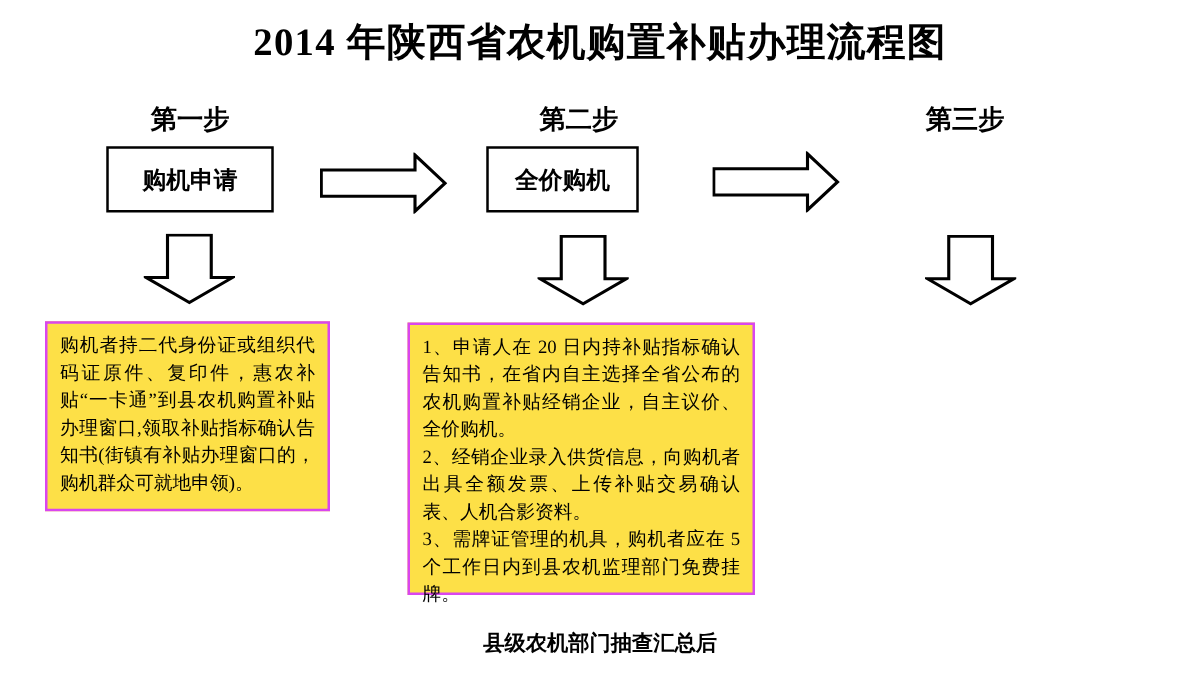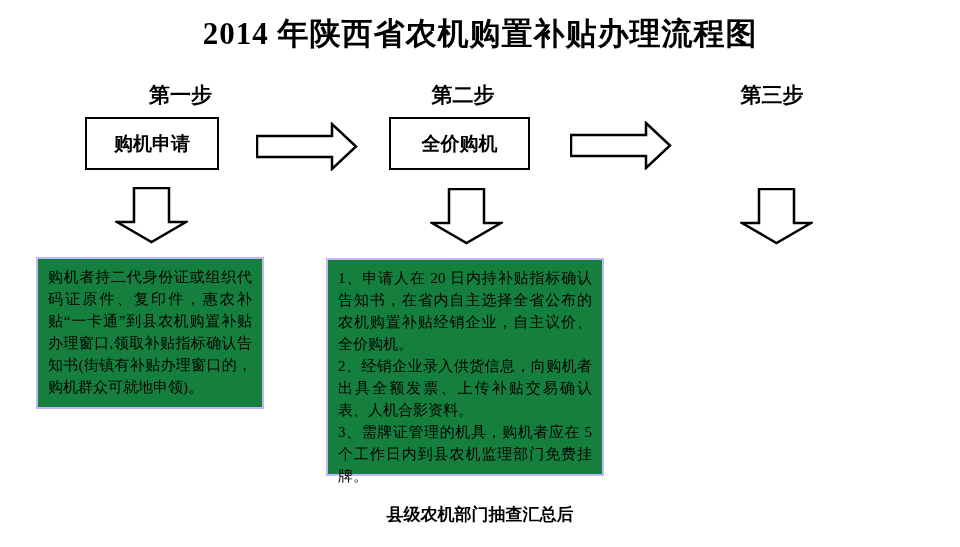--- a/index.html
+++ b/index.html
@@ -39,23 +39,23 @@
     border: 2px solid #000000;
     box-sizing: border-box;
     display: flex;
     align-items: center;
     justify-content: center;
     font-size: 19px;
     font-weight: bold;
     background: #ffffff;
   }
   .detail-box {
-    border: 2px solid #c4b5fd;
+    border: 2px solid #d946ef;
     box-sizing: border-box;
-    background: #15803d;
+    background: #fde047;
     padding: 7px 10px;
   }
   .detail-text {
     font-size: 15px;
     line-height: 22px;
     text-align: justify;
     white-space: pre-line;
   }
   .footer {
     top: 503px;
@@ -67,28 +67,28 @@
   }
   .arrow-svg { display: block; }
 </style>
 </head>
 <body>
 
 <div id="stage">
 
   <div class="abs title">2014 年陕西省农机购置补贴办理流程图</div>
 
-  <div class="abs step-label" style="left:92px;text-align:right;">第一步</div>
+  <div class="abs step-label" style="left:92px;">第一步</div>
   <div class="abs step-label" style="left:403px;">第二步</div>
   <div class="abs step-label" style="left:712px;">第三步</div>
 
   <div class="abs step-box" style="left:85px;  width:134px;">
     <span>购机申请</span>
   </div>
-  <div class="abs step-box" style="left:389px; width:141px;">
+  <div class="abs step-box" style="left:389px; width:122px;">
     <span>全价购机</span>
   </div>
 
   <div class="abs" style="left:256px; top:122px;">
     <svg class="arrow-svg" width="102" height="49" viewBox="0 0 102 49">
       <polygon points="1,14 76,14 76,2 100,24.5 76,47 76,35 1,35" fill="#ffffff" stroke="#000000" stroke-width="2.5" stroke-linejoin="miter"></polygon>
     </svg>
   </div>
   <div class="abs" style="left:570px; top:121px;">
     <svg class="arrow-svg" width="102" height="49" viewBox="0 0 102 49">

